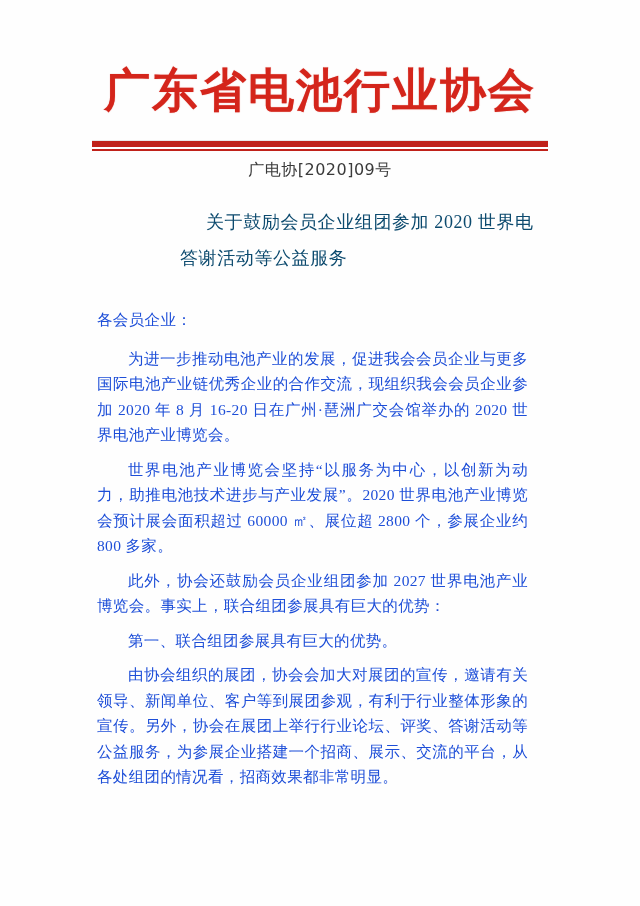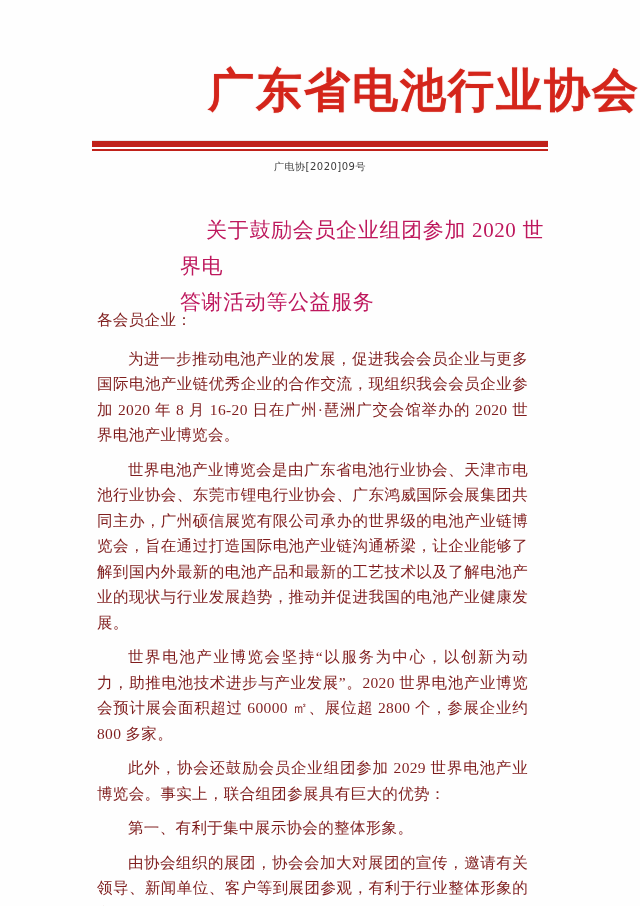--- a/index.html
+++ b/index.html
@@ -21,21 +21,21 @@
     inset: 0;
     background: #fefefe;
   }
 
   
   .letterhead {
     position: absolute;
     left: 0;
     right: 0;
     top: 64px;
-    text-align: right;
+    text-align: center;
   }
   .org-name {
     font-family: "DejaVu Sans", "Liberation Sans", sans-serif;
     font-weight: bold;
     font-size: 46px;
     letter-spacing: 2px;
     line-height: 1.15;
     color: #d4251b;
     text-shadow: 0 0 1px rgba(212,37,27,0.55);
     white-space: nowrap;
@@ -61,54 +61,54 @@
     background: #c0211a;
   }
 
   .doc-number {
     position: absolute;
     left: 0;
     right: 0;
     top: 160px;
     text-align: center;
     font-family: "DejaVu Sans", "Liberation Sans", sans-serif;
-    font-size: 10px;
+    font-size: 16px;
     letter-spacing: 0.5px;
     color: #3a3a3a;
   }
 
   
   .doc-title {
     position: absolute;
     left: 180px;
     width: 364px;
-    top: 212px;
-    font-size: 21px;
+    top: 204px;
+    font-size: 18px;
     line-height: 36px;
     letter-spacing: 0.6px;
-    color: #be185d;
+    color: #0c4a6e;
     text-align: justify;
   }
   .doc-title .t-indent {
     display: inline-block;
     width: 26px;
   }
 
   
   .body-text {
     position: absolute;
     left: 97px;
     width: 447px;
     top: 307px;
   }
   .para {
     font-size: 15.5px;
     line-height: 25.5px;
     letter-spacing: 0.35px;
-    color: #7f1d1d;
+    color: #1d4ed8;
     text-align: justify;
     text-justify: inter-ideograph;
     margin: 0 16px 9px 0;
   }
   .para.indent {
     text-indent: 31px;
   }
   .para.salutation {
     margin-bottom: 13px;
   }
@@ -135,24 +135,23 @@
 
   <div class="doc-title">
     <span class="t-indent"></span><span>关于鼓励会员企业组团参加 2020 世界电</span><br><span>答谢活动等公益服务</span>
   </div>
 
   <div class="body-text">
     <p class="para salutation">各会员企业：</p>
 
     <p class="para indent">为进一步推动电池产业的发展，促进我会会员企业与更多国际电池产业链优秀企业的合作交流，现组织我会会员企业参加 2020 年 8 月 16-20 日在广州·琶洲广交会馆举办的 2020 世界电池产业博览会。</p>
 
-    <p class="para indent">世界电池产业博览会是由广东省电池行业协会、天津市电池行业协会、东莞市锂电行业协会、广东鸿威国际会展集团共同主办，广州硕信展览有限公司承办的世界级的电池产业链博览会，旨在通过打造国际电池产业链沟通桥梁，让企业能够了解到国内外最新的电池产品和最新的工艺技术以及了解电池产业的现状与行业发展趋势，推动并促进我国的电池产业健康发展。</p>
 
     <p class="para indent">世界电池产业博览会坚持“以服务为中心，以创新为动力，助推电池技术进步与产业发展”。2020 世界电池产业博览会预计展会面积超过 60000 ㎡、展位超 2800 个，参展企业约 800 多家。</p>
 
-    <p class="para indent gap-before">此外，协会还鼓励会员企业组团参加 2029 世界电池产业博览会。事实上，联合组团参展具有巨大的优势：</p>
+    <p class="para indent gap-before">此外，协会还鼓励会员企业组团参加 2027 世界电池产业博览会。事实上，联合组团参展具有巨大的优势：</p>
 
-    <p class="para indent gap-before">第一、有利于集中展示协会的整体形象。</p>
+    <p class="para indent gap-before">第一、联合组团参展具有巨大的优势。</p>
 
     <p class="para indent gap-before">由协会组织的展团，协会会加大对展团的宣传，邀请有关领导、新闻单位、客户等到展团参观，有利于行业整体形象的宣传。另外，协会在展团上举行行业论坛、评奖、答谢活动等公益服务，为参展企业搭建一个招商、展示、交流的平台，从各处组团的情况看，招商效果都非常明显。</p>
   </div>
 
 </div>
 
 </body></html>

